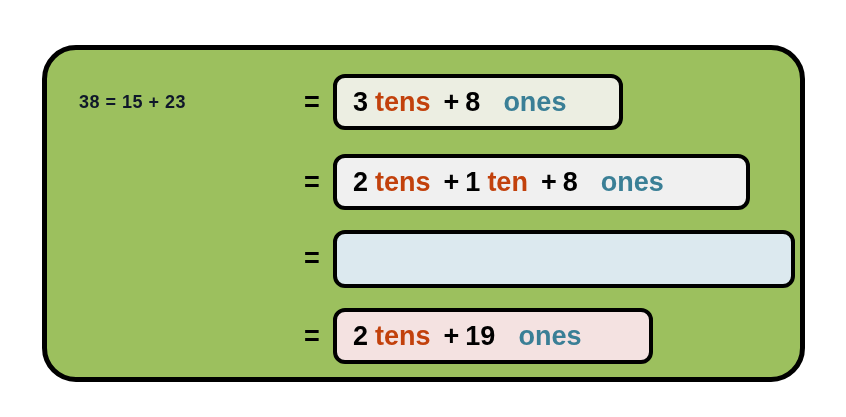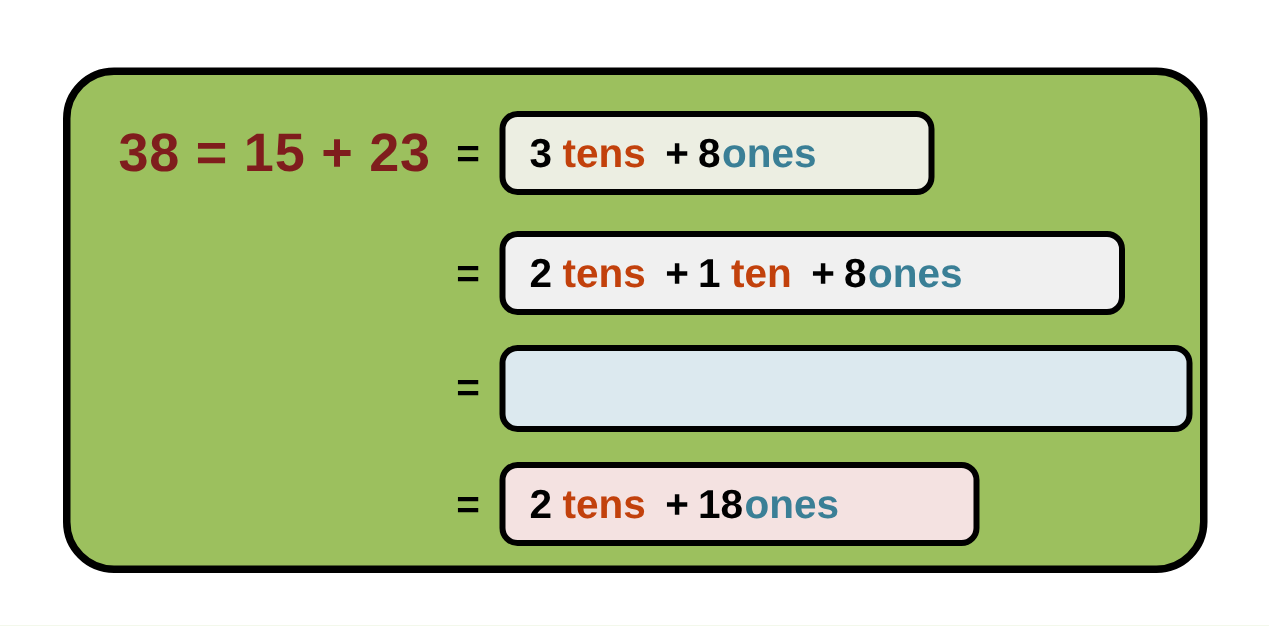--- a/index.html
+++ b/index.html
@@ -49,23 +49,23 @@
   .row-4 { top: 258px; }
 
   
   .lead {
     position: absolute;
     left: 32px;
     top: 0;
     height: 56px;
     display: flex;
     align-items: center;
-    font-size: 36px;
+    font-size: 18px;
     font-weight: bold;
-    color: #7f1d1d;
+    color: #0f172a;
     letter-spacing: 0.5px;
     white-space: nowrap;
   }
 
   
   .eq {
     position: absolute;
     left: 243px;
     top: 0;
     width: 44px;
@@ -96,21 +96,21 @@
     color: #000000;
   }
   .box-1 { width: 290px; background: #eceee2; }
   .box-2 { width: 417px; background: #f0f0f0; }
   .box-3 { width: 462px; background: #dce9ef; height: 58px; }
   .box-4 { width: 320px; background: #f4e2e1; }
 
   .tok { margin: 0 0px; }
   .tok-num  { color: #000000; }
   .tok-tens { color: #c2410c; margin: 0 7px 0 7px; }
-  .tok-ones { color: #3a7f96; margin-left: 1px; }
+  .tok-ones { color: #3a7f96; margin-left: 23px; }
   .tok-plus { color: #000000; margin: 0 6px; }
 </style>
 </head>
 <body>
 
 <div id="stage">
 
   <div class="panel">
 
     <div class="row row-1">
@@ -145,19 +145,19 @@
         <span class="tok"></span>
       </div>
     </div>
 
     <div class="row row-4">
       <div class="eq">=</div>
       <div class="box box-4">
         <span class="tok tok-num">2</span>
         <span class="tok tok-tens">tens</span>
         <span class="tok tok-plus">+</span>
-        <span class="tok tok-num">18</span>
+        <span class="tok tok-num">19</span>
         <span class="tok tok-ones">ones</span>
       </div>
     </div>
 
   </div>
 </div>
 
 </body></html>

